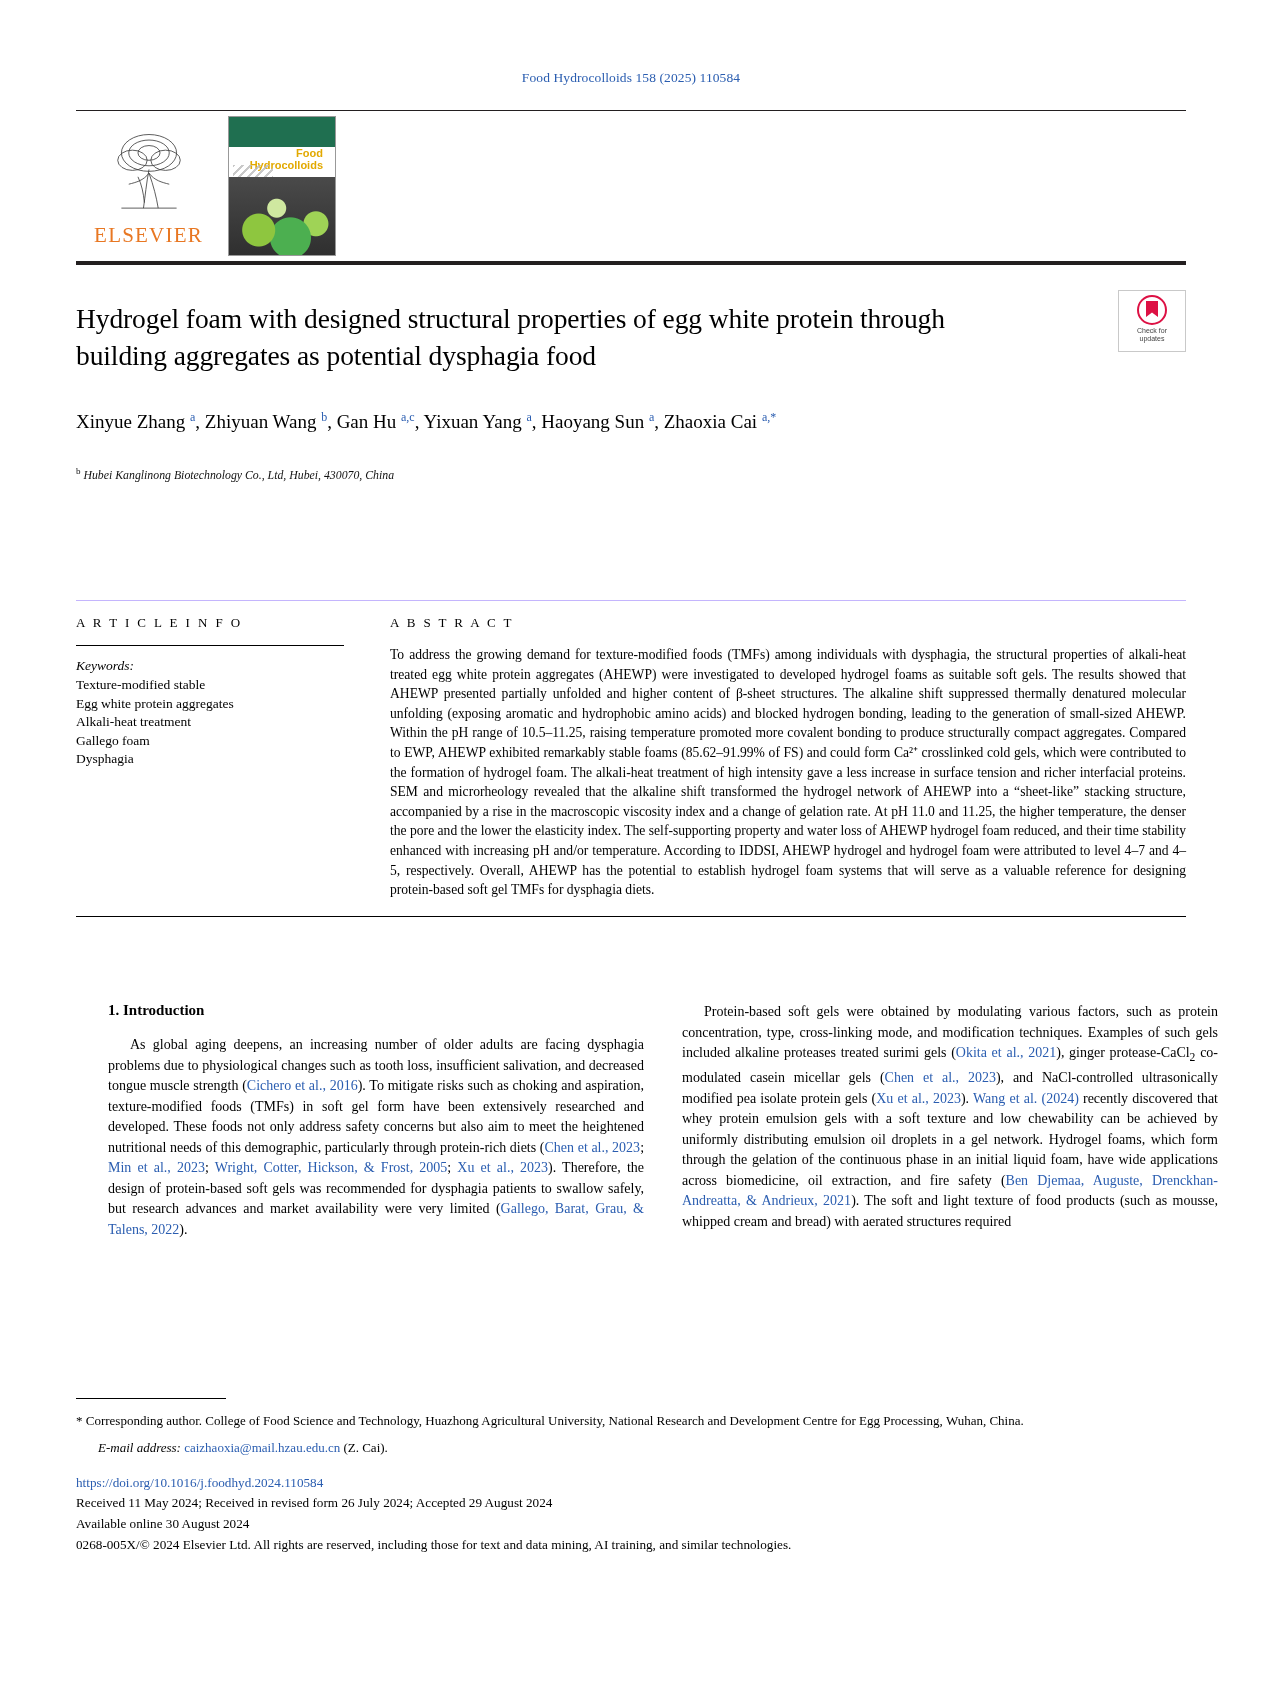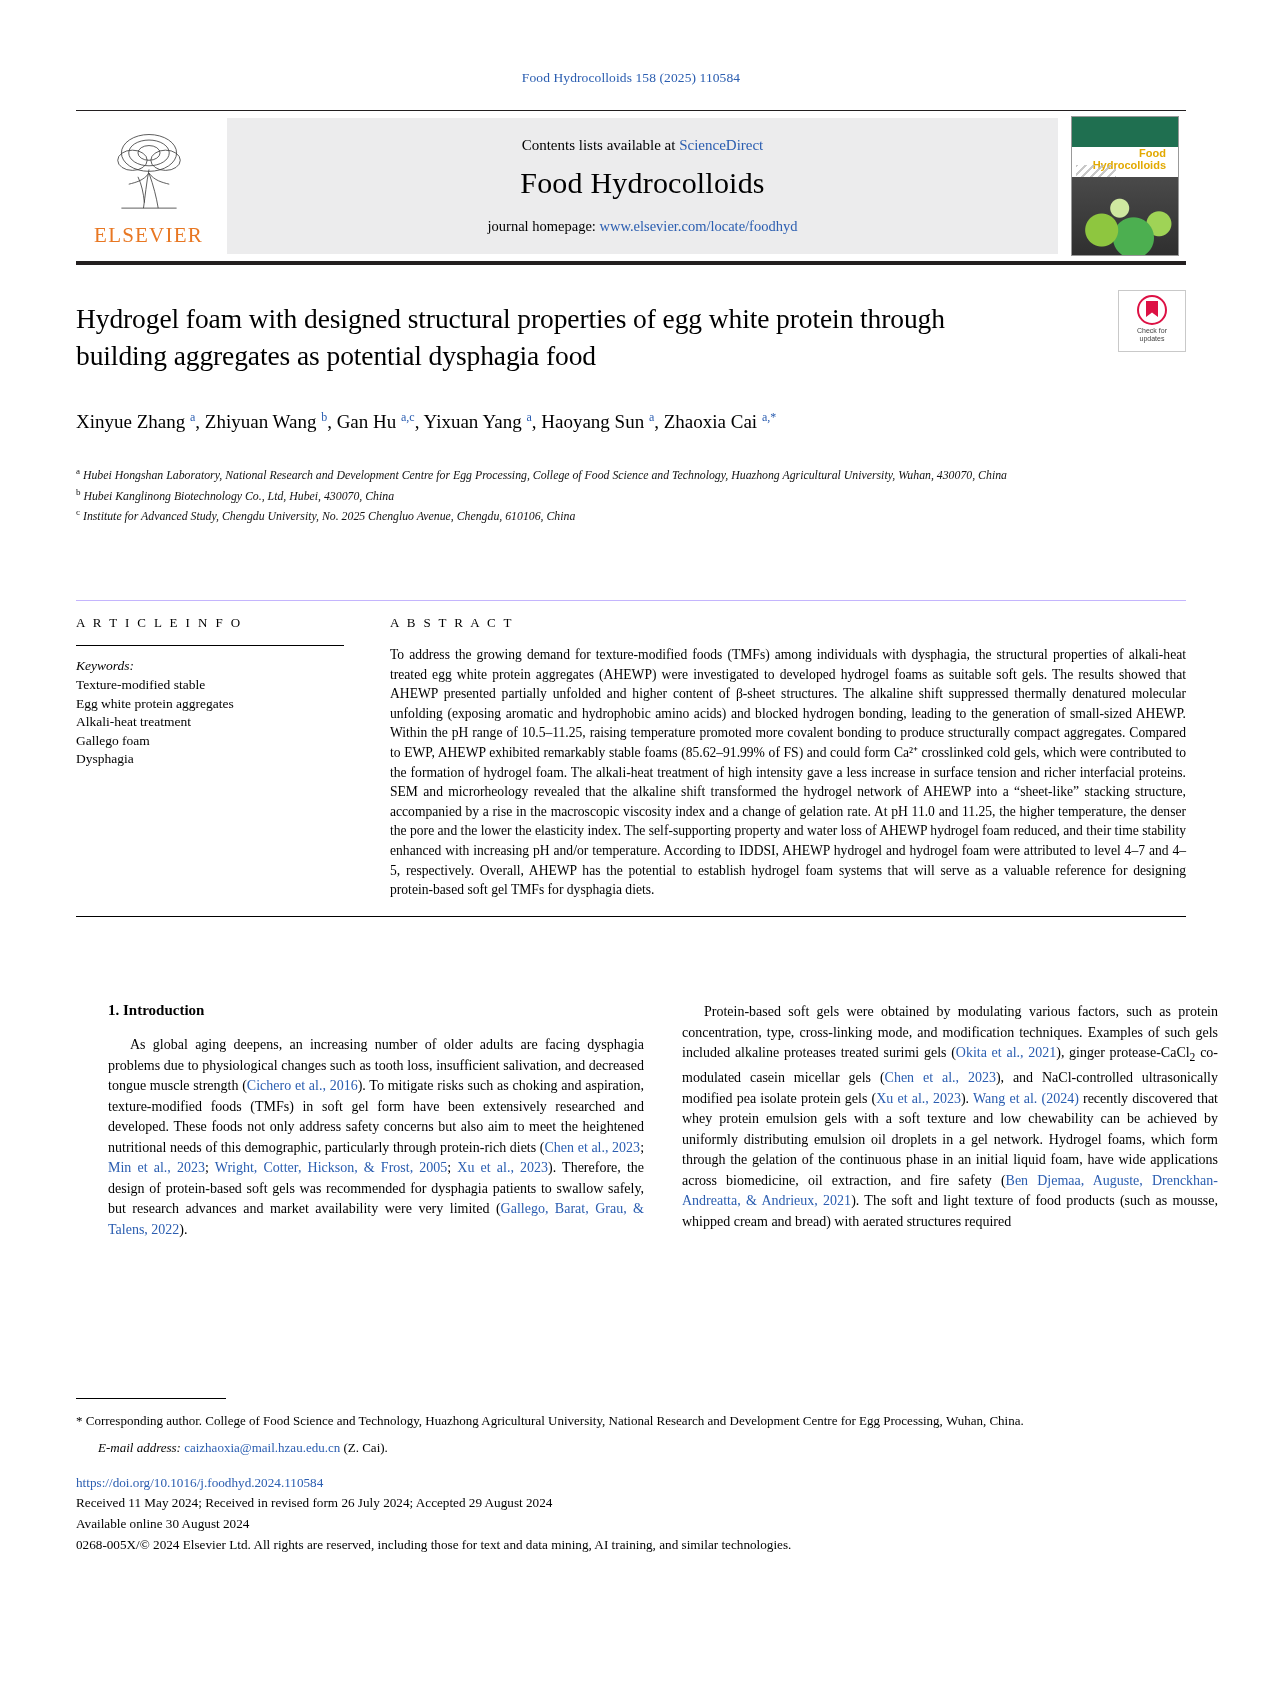--- a/index.html
+++ b/index.html
@@ -306,31 +306,20 @@
             <path d="M28 60 C 36 58, 44 56, 50 48"></path>
             <path d="M72 60 C 64 58, 56 56, 50 48"></path>
             <ellipse cx="50" cy="26" rx="22" ry="14"></ellipse>
             <ellipse cx="50" cy="26" rx="12" ry="8"></ellipse>
           </g>
         </svg>
       </div>
       <div class="elsevier-word">ELSEVIER</div>
     </div>
 
-    <div class="center-block">
-      <div class="contents-line">
-        <span>Contents lists available at</span>
-        <a href="#">ScienceDirect</a>
-      </div>
-      <div class="journal-title">Food Hydrocolloids</div>
-      <div class="homepage-line">
-        <span>journal homepage:</span>
-        <a href="#">www.elsevier.com/locate/foodhyd</a>
-      </div>
-    </div>
 
     <div class="cover-block">
       <div class="cover-img">
         <div class="cover-top"></div>
         <div class="cover-title">Food<br>Hydrocolloids</div>
         <div class="cover-mid"></div>
         <div class="cover-photo"></div>
       </div>
     </div>
   </div>
@@ -341,23 +330,21 @@
       <div class="cu-inner"></div>
       <span>Check for</span><br>
       <span>updates</span>
     </div>
 
     <h1 class="paper-title">Hydrogel foam with designed structural properties of egg white protein through building aggregates as potential dysphagia food</h1>
 
     <div class="authors">Xinyue Zhang <sup>a</sup>, Zhiyuan Wang <sup>b</sup>, Gan Hu <sup>a,c</sup>, Yixuan Yang <sup>a</sup>, Haoyang Sun <sup>a</sup>, Zhaoxia Cai <sup>a,*</sup></div>
 
     <div class="affils">
-      <div><sup>a</sup> <span>Hubei Hongshan Laboratory, National Research and Development Centre for Egg Processing, College of Food Science and Technology, Huazhong Agricultural University, Wuhan, 430070, China</span></div>
       <div><sup>b</sup> <span>Hubei Kanglinong Biotechnology Co., Ltd, Hubei, 430070, China</span></div>
-      <div><sup>c</sup> <span>Institute for Advanced Study, Chengdu University, No. 2025 Chengluo Avenue, Chengdu, 610106, China</span></div>
     </div>
   </div>
 
   <div class="info-abstract">
     <div class="col-info">
       <div class="sec-label">A R T I C L E   I N F O</div>
       <div class="kw-rule"></div>
       <div class="kw-head">Keywords:</div>
       <div class="kw-item">Texture-modified stable</div>
       <div class="kw-item">Egg white protein aggregates</div>

